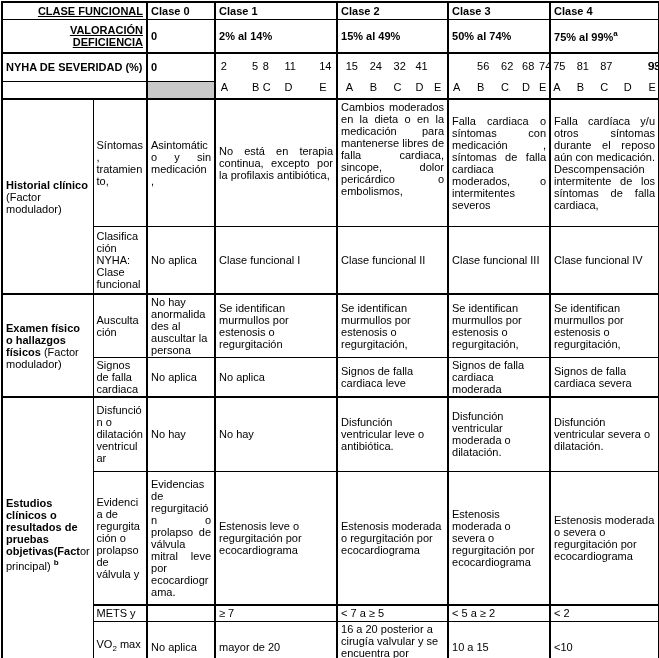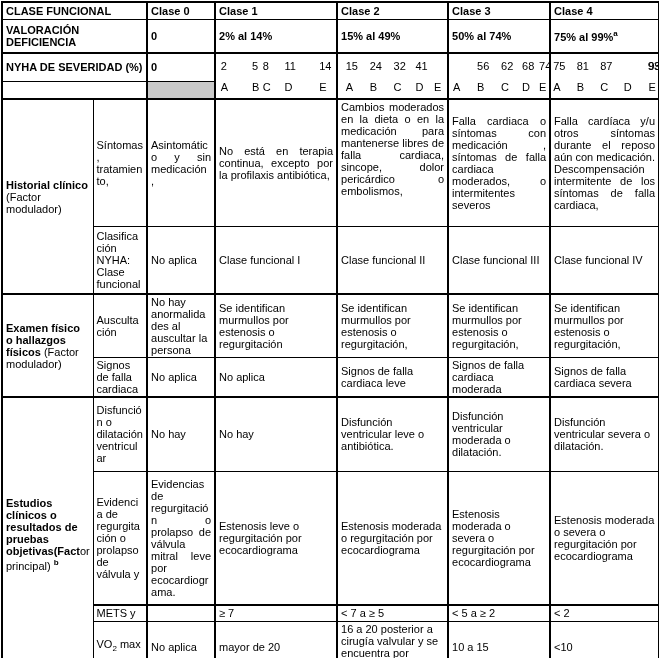--- a/index.html
+++ b/index.html
@@ -7,21 +7,21 @@
   body{font-family:"Liberation Sans","DejaVu Sans",sans-serif;color:#000;}
   table{border-collapse:collapse;table-layout:fixed;width:657px;margin:1px 0 0 1px;
         border:2px solid #000;}
   td{border:1px solid #000;font-size:11px;line-height:12px;padding:1px 3px;
      vertical-align:middle;text-align:left;overflow:hidden;}
   
   td.c0,td.c1,td.c2,td.c3,td.c4{border-left-width:2px;}
   
   tr.tt td{border-top-width:2px;}
   .b{font-weight:bold;}
-  .hl{font-weight:bold;text-align:left;}
+  .hl{font-weight:bold;text-align:right;text-decoration:underline;}
   .hc{font-weight:bold;text-align:left;}
   .just{text-align:justify;}
   .brk{overflow-wrap:anywhere;word-break:break-word;}
   .shade{background:#c9c9c9;border-top:1px solid #888;}
   td.grade-cell{padding:0;vertical-align:top;}
   .grade-box{position:relative;height:44px;}
   .grade-box .gn{position:absolute;top:6px;white-space:nowrap;}
   .grade-box .gl{position:absolute;top:27px;white-space:nowrap;}
   sup{font-size:8px;font-weight:bold;}
   sub{font-size:8px;}

